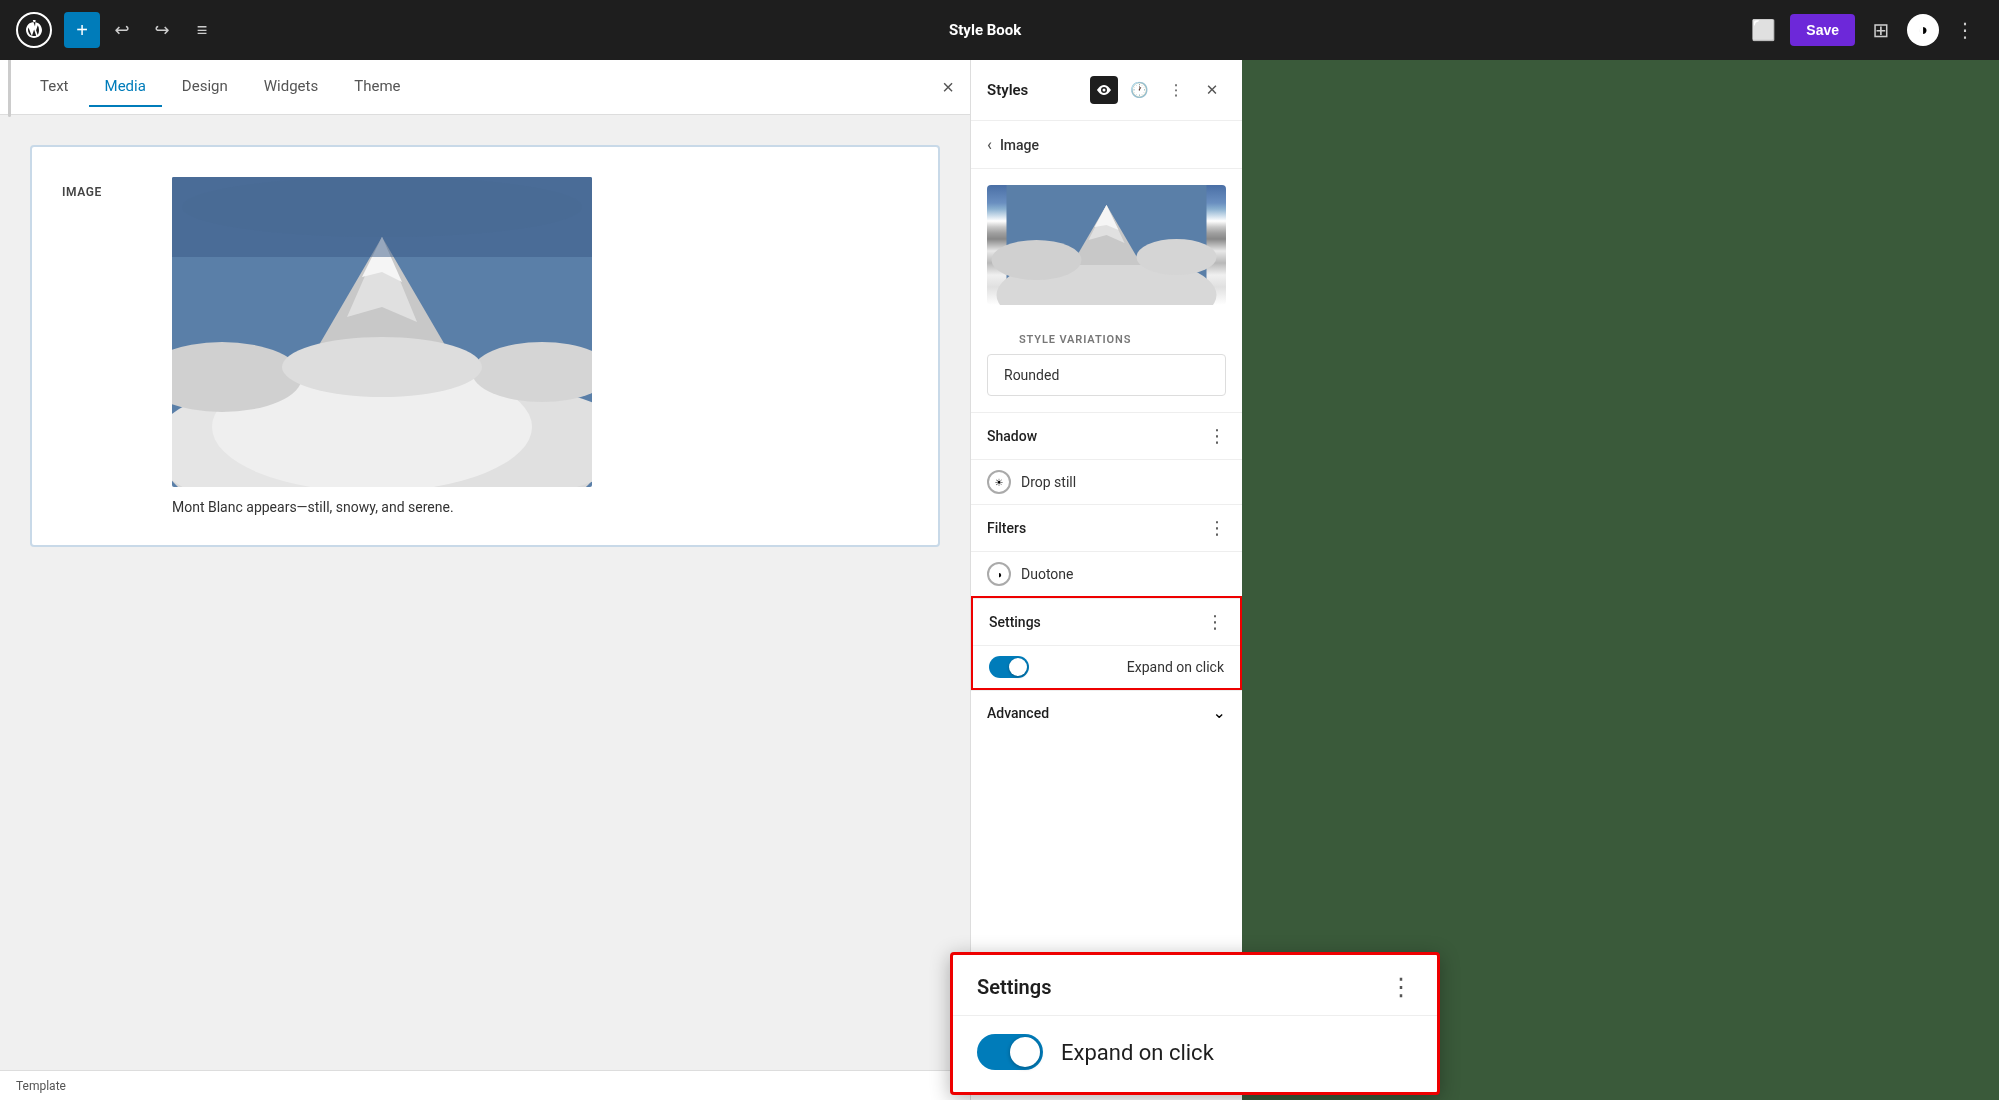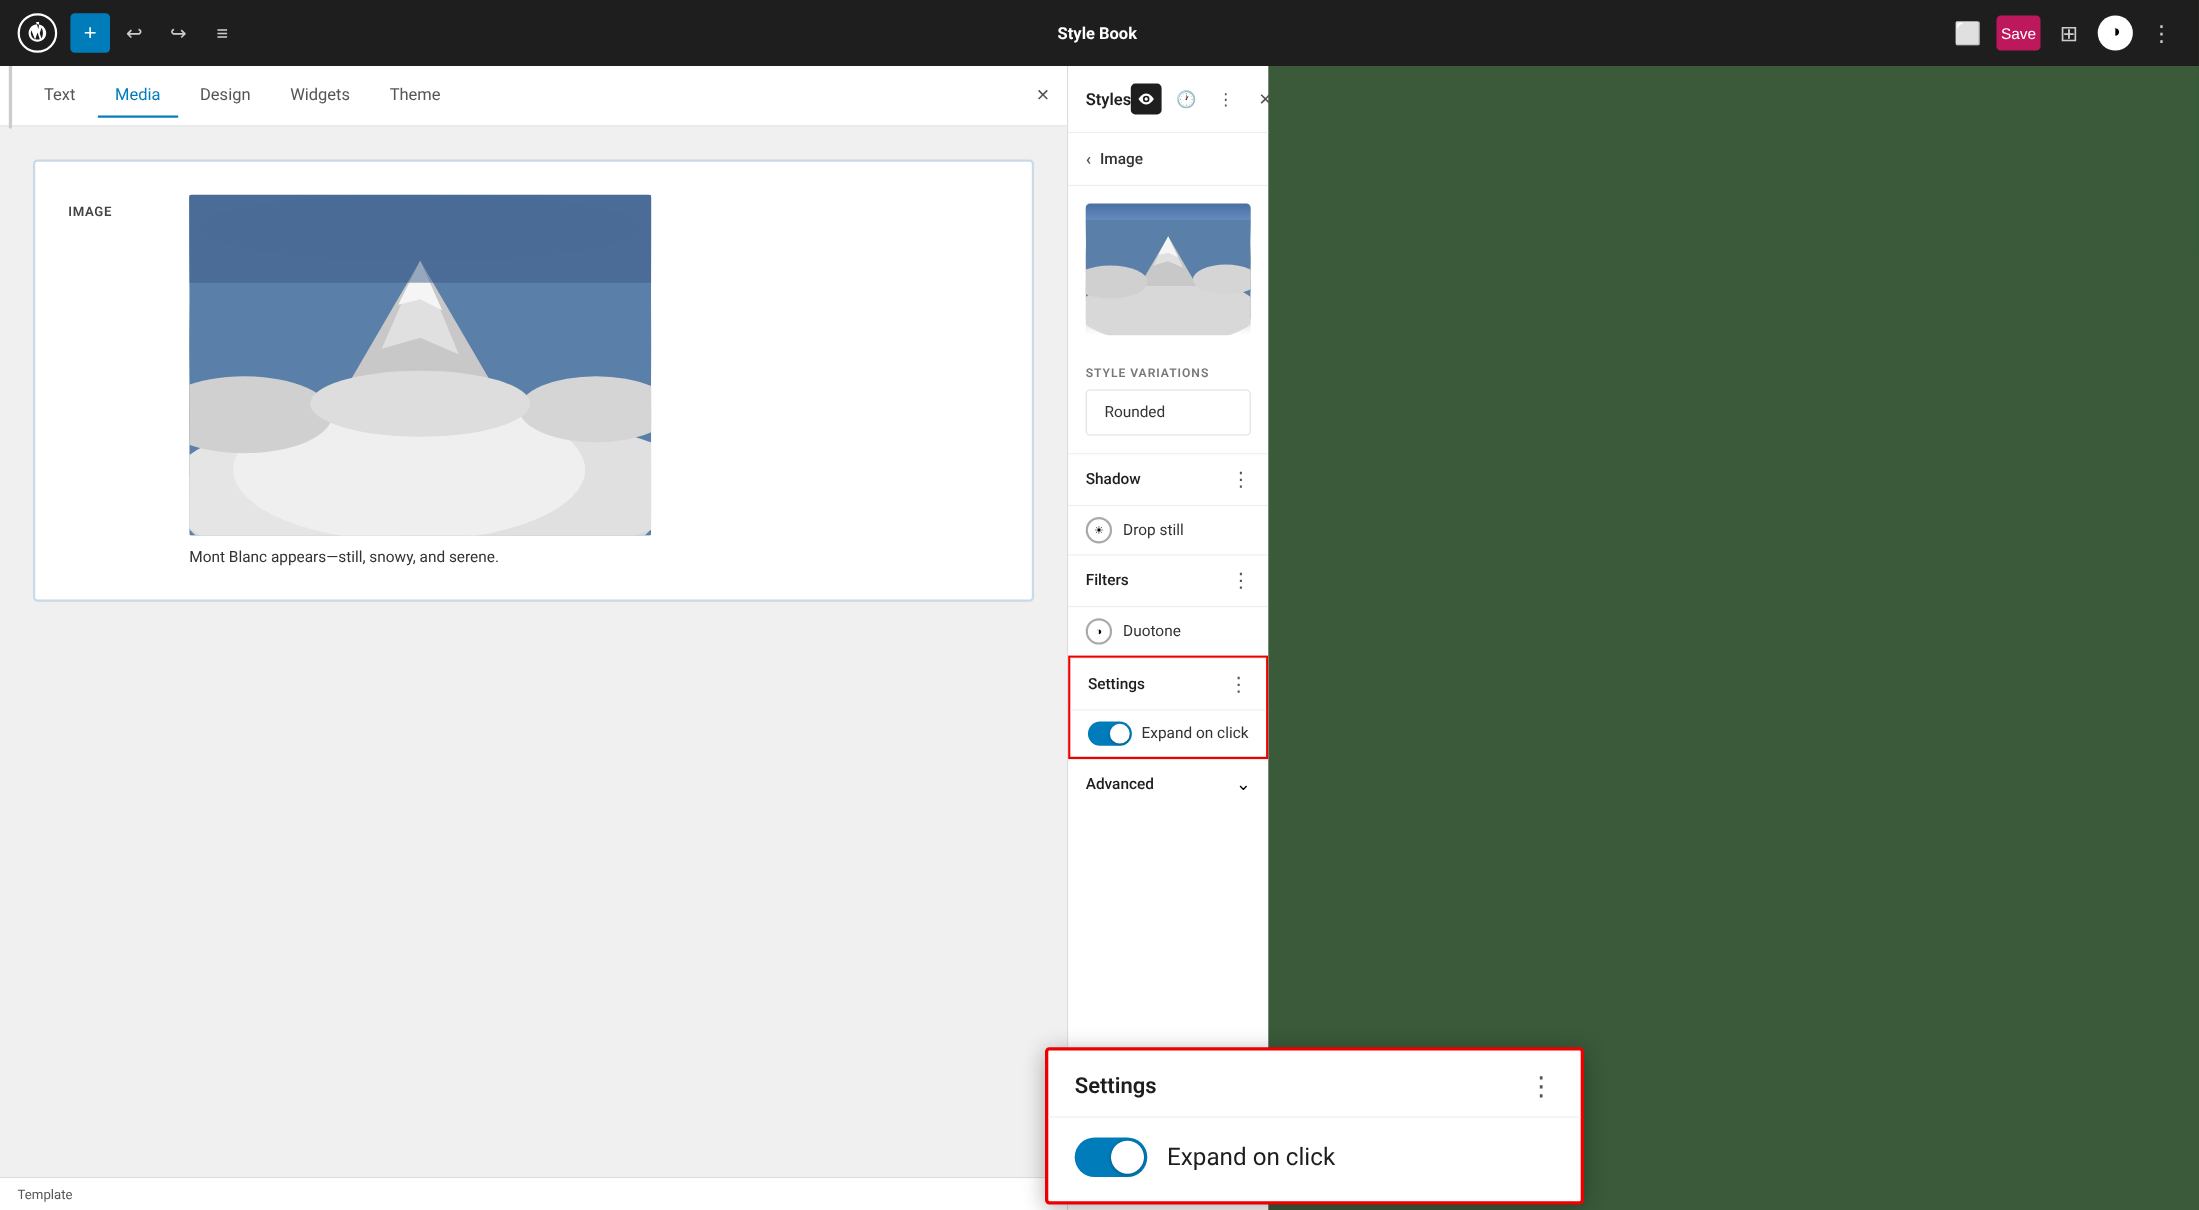--- a/index.html
+++ b/index.html
@@ -55,27 +55,27 @@
       flex: 1;
       text-align: center;
       color: #fff;
       font-size: 15px;
       font-weight: 700;
     }
     .toolbar-right {
       display: flex; align-items: center; gap: 8px;
     }
     .save-btn {
-      background: #be185d;
+      background: #6d28d9;
       color: #fff;
       border: none;
       border-radius: 4px;
-      padding: 8px 4px;
-      font-size: 14px;
-      font-weight: 400;
+      padding: 8px 16px;
+      font-size: 14px;
+      font-weight: 700;
       cursor: pointer;
     }
     .icon-btn {
       background: transparent;
       border: none;
       color: #ccc;
       font-size: 20px;
       cursor: pointer;
       width: 36px; height: 36px;
       display: flex; align-items: center; justify-content: center;
@@ -200,21 +200,21 @@
       height: 100px;
       background: linear-gradient(135deg, #6b3a2a 0%, #8b5a3a 20%, #a07050 35%, #7a5040 50%, #5a3020 60%, #e8e0d0 70%, #c0b8a0 80%, #4a5060 90%, #6a7080 100%);
       border-radius: 2px;
     }
 
     
     .sidebar {
       position: absolute;
       top: 60px;
       left: 970px;
-      width: 183px;
+      width: 272px;
       bottom: 0;
       background: #fff;
       border-left: 1px solid #ddd;
       display: flex;
       flex-direction: column;
       z-index: 50;
     }
     .sidebar-header {
       display: flex;
       align-items: center;
@@ -290,20 +290,21 @@
     }
 
     
     .section-heading {
       font-size: 11px;
       font-weight: 600;
       color: #777;
       letter-spacing: 0.08em;
       padding: 12px 16px 8px;
       text-transform: uppercase;
+      margin-left: 32px;
     }
     .variation-item {
       margin: 0 16px 16px;
       border: 1px solid #ddd;
       border-radius: 4px;
       padding: 12px 16px;
       font-size: 14px;
       color: #333;
       cursor: pointer;
     }

